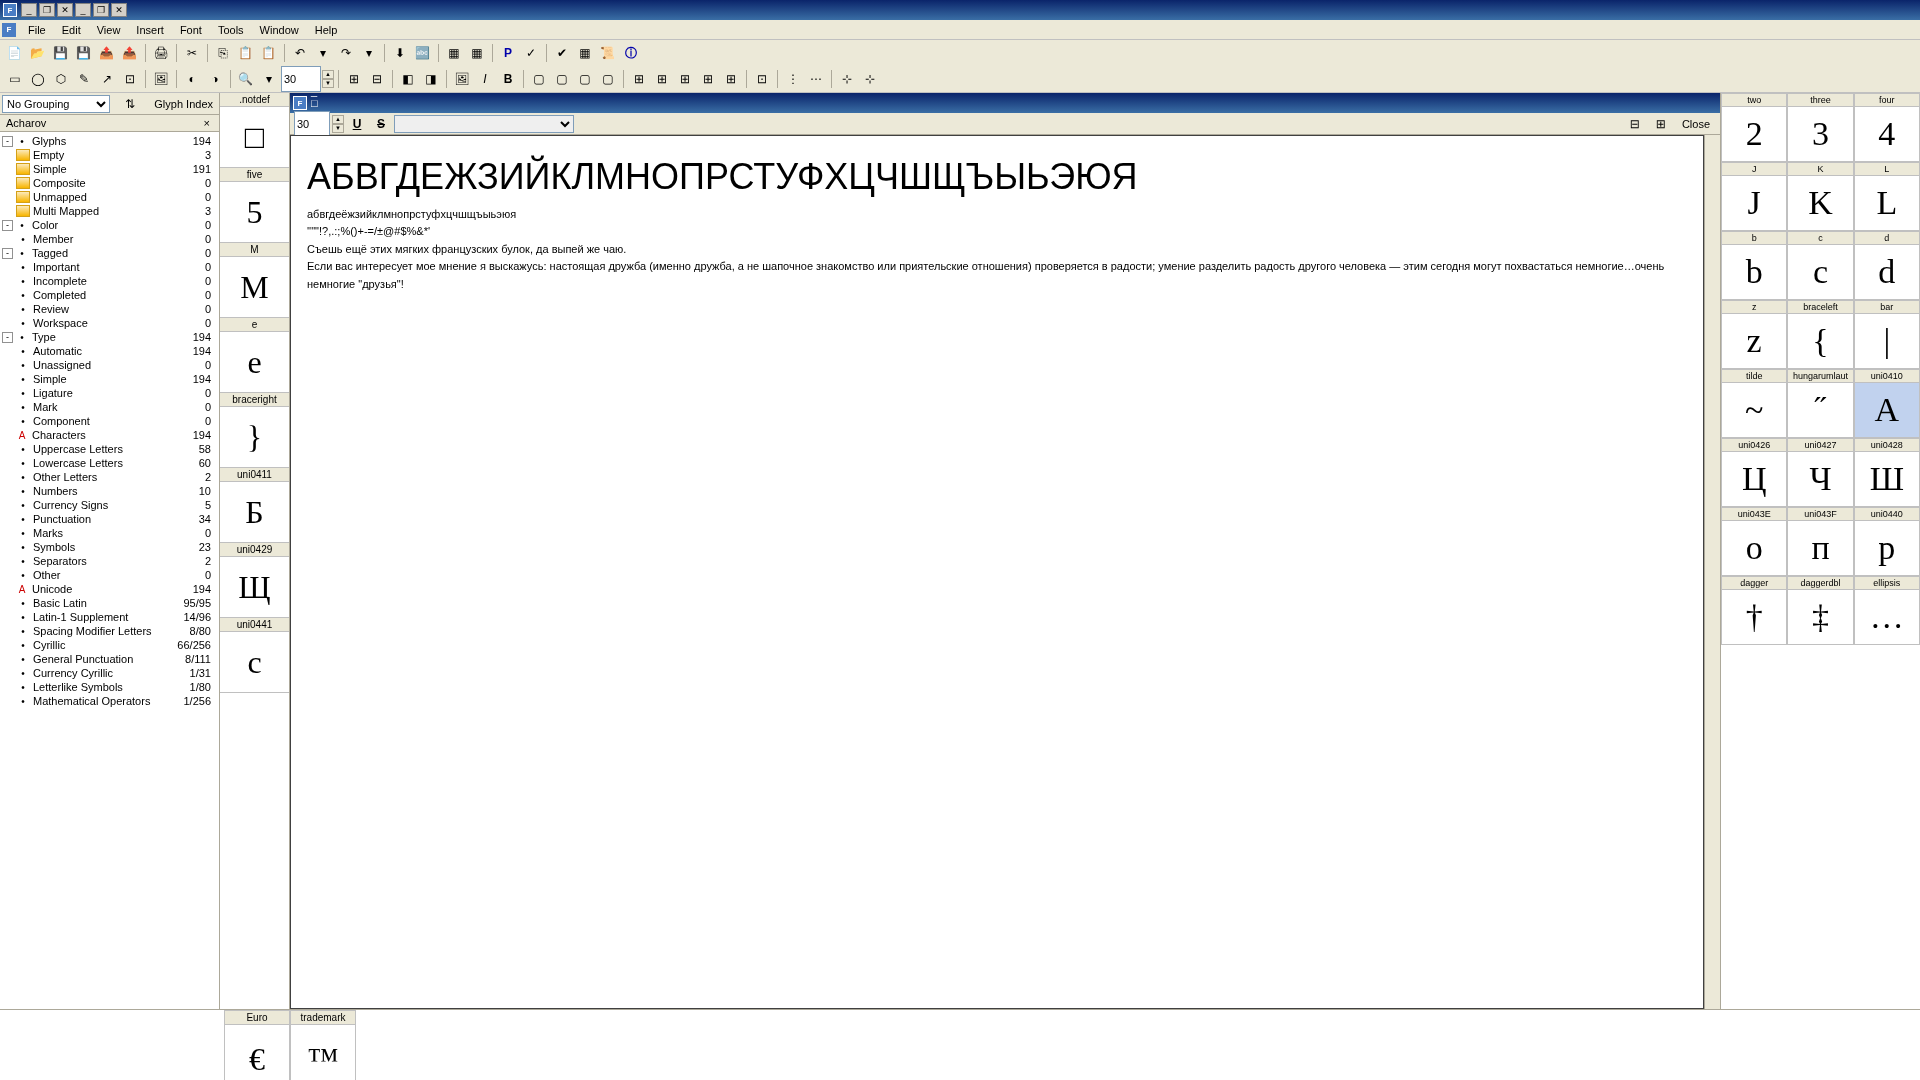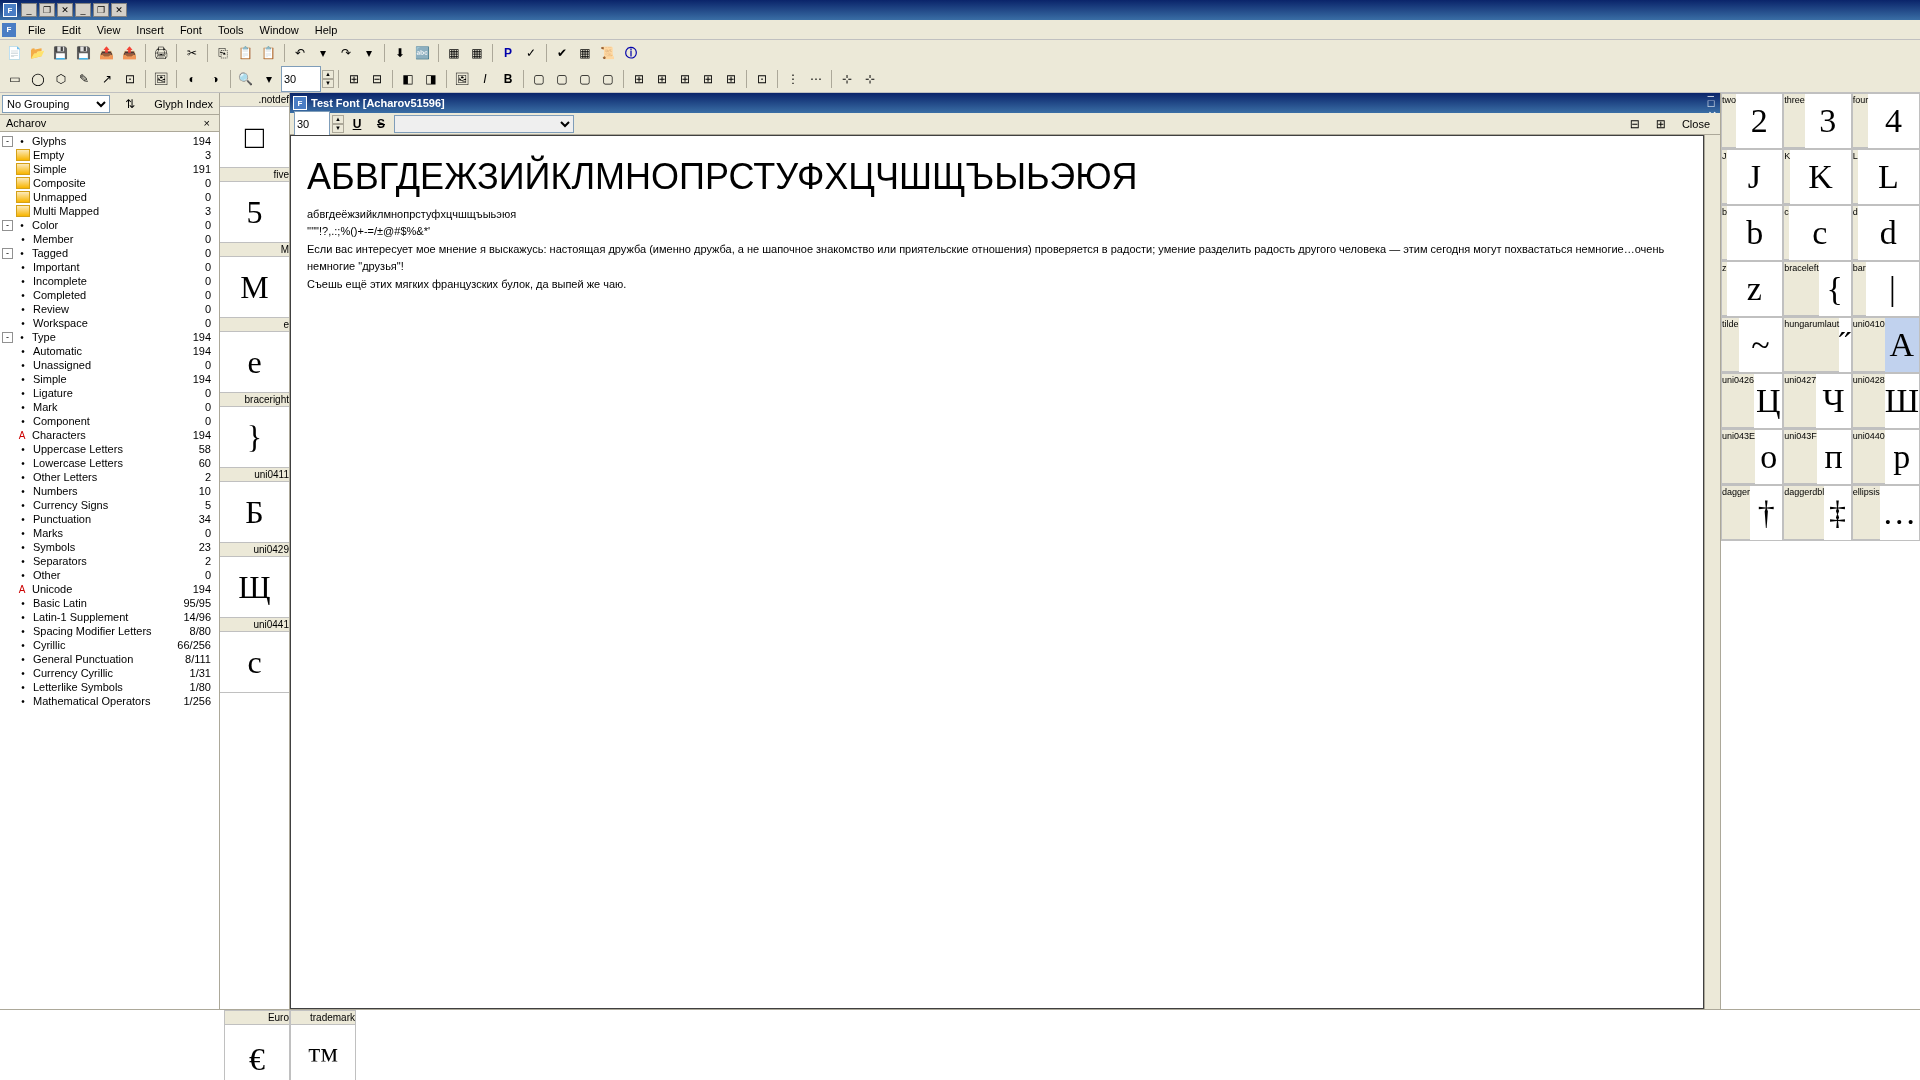--- a/index.html
+++ b/index.html
@@ -41,38 +41,38 @@
 .tree-item .spacer { width: 13px; }
 .tree-item .icon { width: 14px; height: 12px; margin-right: 3px; display: inline-flex; align-items: center; justify-content: center; font-size: 10px; }
 .tree-item .folder { background: linear-gradient(#fceabb,#f8b500); border: 1px solid #d4a017; }
 .tree-item .label { flex: 1; }
 .tree-item .count { color: #000; padding-right: 6px; }
 .indent1 { padding-left: 14px; align-items: flex-end; }
 
 
 .glyph-col { width: 70px; background: #fff; border-right: 1px solid #aca899; overflow: hidden; }
 .glyph-cell { border-bottom: 1px solid #c0c0c0; display: flex; flex-direction: column; align-items: center; cursor: pointer; }
-.glyph-cell .gh { background: #ece9d8; width: 100%; text-align: right; font-size: 10px; padding: 1px 0; border-bottom: 1px solid #c0c0c0; }
+.glyph-cell .gh { background: #ece9d8; width: 100%; text-align: center; font-size: 10px; padding: 1px 0; border-bottom: 1px solid #c0c0c0; }
 .glyph-cell .gv { flex: 1; display: flex; align-items: center; justify-content: center; font-size: 32px; font-family: 'Comic Sans MS', cursive; padding: 8px 0; min-height: 60px; }
 
 
 .center-area { flex: 1; display: flex; flex-direction: column; background: #7f7f7f; position: relative; }
 .doc-title { background: linear-gradient(to bottom, #0a246a, #3a6ea5); color: #fff; height: 20px; display: flex; align-items: center; padding: 0 3px; }
 .doc-title .dt-icon { width: 14px; height: 14px; background: #4a7dc4; border: 1px solid #fff; margin-right: 4px; display: flex; align-items: center; justify-content: center; font-size: 8px; font-weight: bold; }
 .doc-title .dt-text { flex: 1; font-weight: bold; }
 .doc-toolbar { background: #ece9d8; height: 22px; display: flex; align-items: center; padding: 0 4px; gap: 2px; border-bottom: 1px solid #aca899; }
 .doc-toolbar .right { margin-left: auto; display: flex; align-items: center; gap: 4px; }
 .doc-body { flex: 1; background: #fff; padding: 12px 16px; overflow: auto; font-family: 'Comic Sans MS', cursive; font-size: 30px; line-height: 1.6; border: 1px solid #404040; }
 .doc-body .lg { font-size: 36px; }
 .scrollbar-v { width: 16px; background: #ece9d8; border-left: 1px solid #aca899; }
 
 
 .right-panel { width: 200px; background: #fff; border-left: 1px solid #aca899; overflow: hidden; }
 .right-grid { display: grid; grid-template-columns: repeat(3, 1fr); }
-.right-cell { border: 1px solid #c0c0c0; display: flex; cursor: pointer; }
+.right-cell { border: 1px solid #c0c0c0; display: flex; flex-direction: column; cursor: pointer; }
 .right-cell.sel { background: #c1d2ee; }
 .right-cell .rh { background: #ece9d8; text-align: center; font-size: 9px; padding: 1px 0; border-bottom: 1px solid #c0c0c0; }
 .right-cell .rv { flex: 1; display: flex; align-items: center; justify-content: center; font-size: 34px; font-family: 'Comic Sans MS', cursive; padding: 8px 0; min-height: 52px; }
 
 
 .bottom-glyphs { height: 86px; background: #fff; border-top: 1px solid #aca899; display: flex; padding-left: 224px; }
 .bottom-glyphs .glyph-cell { width: 66px; border: 1px solid #c0c0c0; }
 </style>
 </head>
 <body>
@@ -449,21 +449,20 @@
       </div>
       <div class="glyph-cell">
         <div class="gh">uni0441</div>
         <div class="gv">с</div>
       </div>
     </div>
 
   <div class="center-area">
     <div class="doc-title">
       <span class="dt-icon">F</span>
-      <span class="dt-text">Test Font [Acharov51596]</span>
       <div class="win-btns">
         <div class="win-btn">_</div>
         <div class="win-btn">□</div>
         <div class="win-btn">✕</div>
       </div>
     </div>
     <div class="doc-toolbar">
       <input class="tb-input" style="width: 36px;" value="30">
       <div class="tb-updown">
         <div>▲</div>
@@ -476,22 +475,22 @@
         <div class="tb-btn">⊟</div>
         <div class="tb-btn">⊞</div>
         <span style="padding:2px 6px;cursor:pointer;">Close</span>
       </div>
     </div>
     <div style="flex:1;display:flex;">
       <div class="doc-body">
         <div class="lg">АБВГДЕЖЗИЙКЛМНОПРСТУФХЦЧШЩЪЫЬЭЮЯ</div>
         <div>абвгдеёжзийклмнопрстуфхцчшщъыьэюя</div>
         <div>''""!?,.:;%()+-=/±@#$%&amp;*'</div>
+        <div>Съешь ещё этих мягких французских булок, да выпей же чаю.</div>
         <div>Если вас интересует мое мнение я выскажусь: настоящая дружба (именно дружба, а не шапочное знакомство или приятельские отношения) проверяется в радости; умение разделить радость другого человека — этим сегодня могут похвастаться немногие…очень немногие "друзья"!</div>
-        <div>Съешь ещё этих мягких французских булок, да выпей же чаю.</div>
       </div>
       <div class="scrollbar-v"></div>
     </div>
   </div>
 
   <div class="right-panel">
     <div class="right-grid" id="right-grid">
         <div class="right-cell">
           <div class="rh">two</div>
           <div class="rv">2</div>

